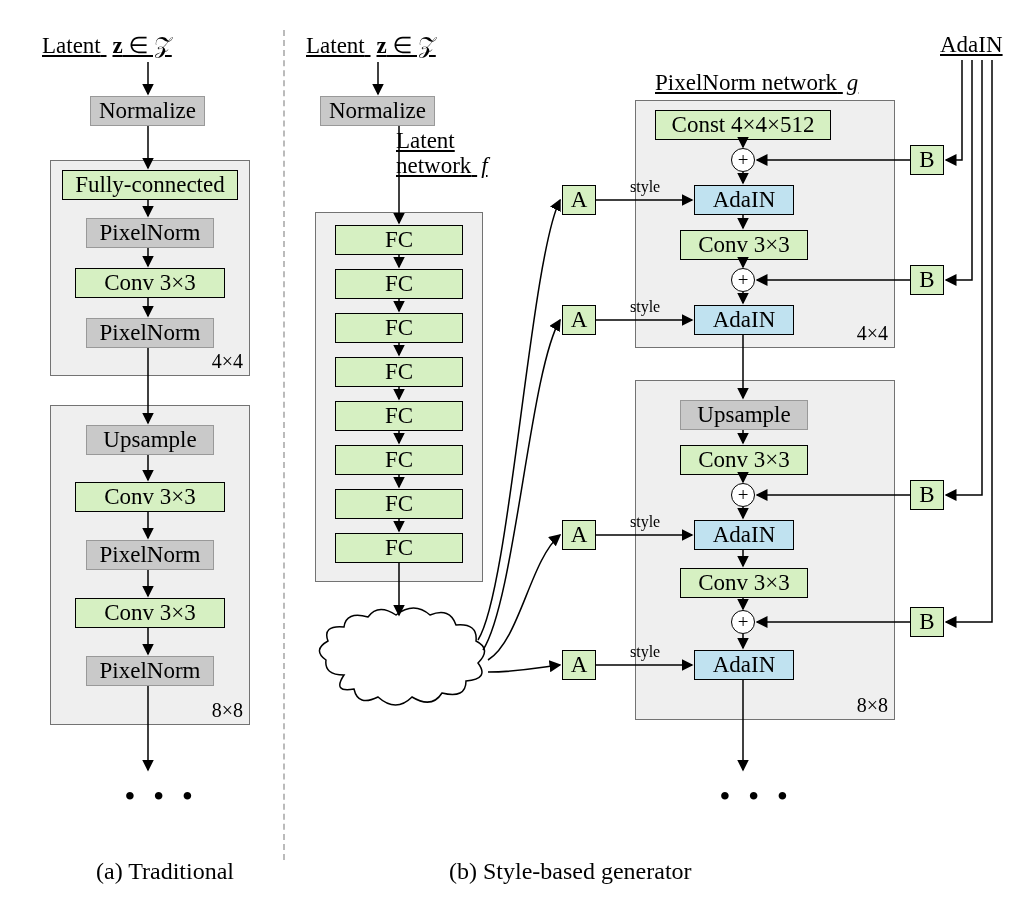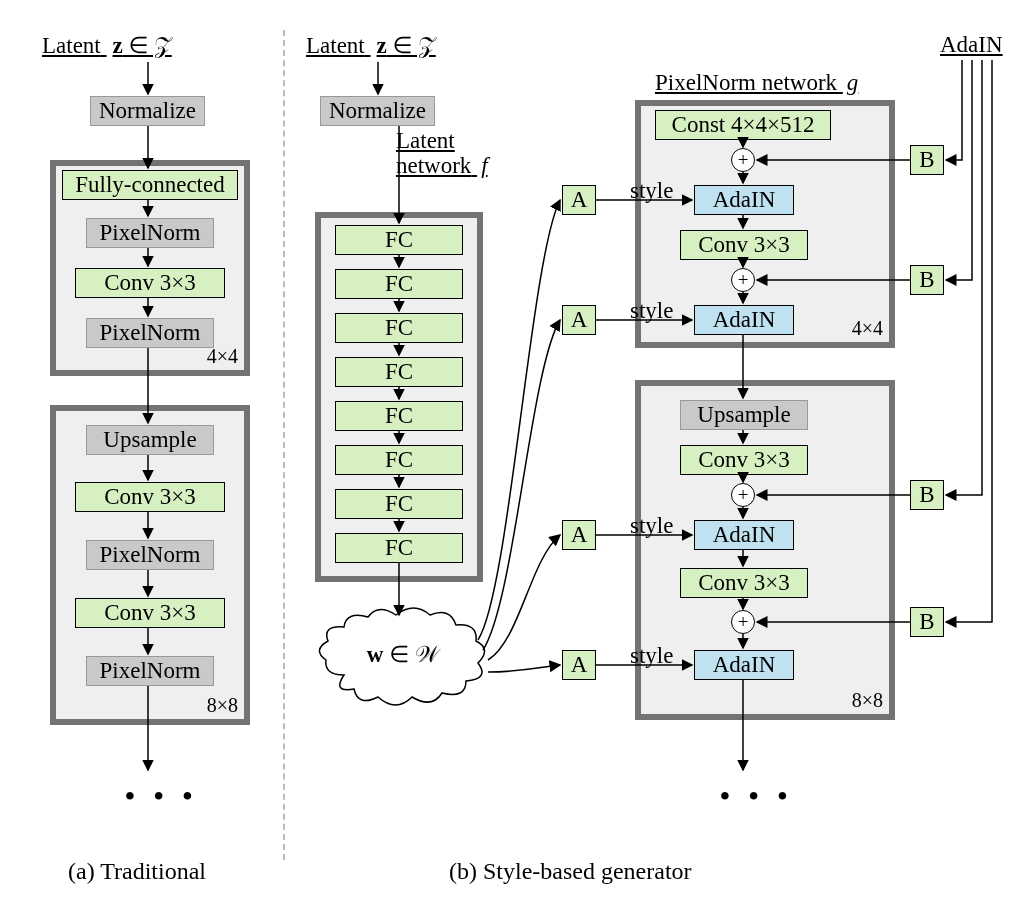--- a/index.html
+++ b/index.html
@@ -18,24 +18,24 @@
     display:flex;align-items:center;justify-content:center;
     box-sizing:border-box;
   }
   .green{background:#d6f0c2;}
   .grey{background:#c9c9c9;border-color:#999;}
   .blue{background:#c0e2f0;}
   .plain{position:absolute;text-decoration:underline;}
   .panel{
     position:absolute;
     background:#efefef;
-    border:6px solid #737373;
+    border:1px solid #737373;
     box-sizing:border-box;
   }
-  .tag{position:absolute;font-size:23px;}
+  .tag{position:absolute;font-size:16px;}
   .panel-label{position:absolute;font-size:20px;right:6px;bottom:2px;}
   .cloud{
     position:absolute;
   }
   .ital{font-style:italic;}
   .math{font-family:"Times New Roman",serif;}
   .caption{position:absolute;font-size:24px;}
   .continue{position:absolute;font-size:28px;font-weight:bold;letter-spacing:6px;}
   svg.edges{position:absolute;left:0;top:0;pointer-events:none;}
 
@@ -70,21 +70,21 @@
   <div class="panel-label">8×8</div>
 </div>
 <div class="box grey" style="left:86px;top:425px;width:128px;height:30px;">Upsample</div>
 <div class="box green" style="left:75px;top:482px;width:150px;height:30px;">Conv 3×3</div>
 <div class="box grey" style="left:86px;top:540px;width:128px;height:30px;">PixelNorm</div>
 <div class="box green" style="left:75px;top:598px;width:150px;height:30px;">Conv 3×3</div>
 <div class="box grey" style="left:86px;top:656px;width:128px;height:30px;">PixelNorm</div>
 
 <div class="continue" style="left:125px;top:780px;">•&nbsp;•&nbsp;•</div>
 
-<div class="caption" style="left:68px;top:858px;">(a) Traditional</div>
+<div class="caption" style="left:96px;top:858px;">(a) Traditional</div>
 
 <div class="plain" style="left:306px;top:32px;">
   <span>Latent</span>
   <span style="padding-left:6px;" class="math"><b>z</b> ∈ 𝒵</span>
 </div>
 
 <div class="plain" style="left:940px;top:32px;">AdaIN</div>
 
 <div class="plain" style="left:655px;top:70px;">
   <span>PixelNorm network</span>
@@ -108,21 +108,20 @@
 <div class="box green" style="left:335px;top:445px;width:128px;height:30px;">FC</div>
 <div class="box green" style="left:335px;top:489px;width:128px;height:30px;">FC</div>
 <div class="box green" style="left:335px;top:533px;width:128px;height:30px;">FC</div>
 
 <div class="cloud" style="left:314px;top:605px;width:178px;height:110px;">
   <svg width="178" height="110">
     <path d="M30,70 Q10,70 12,55 Q-2,45 14,36 Q8,20 30,22 Q32,6 54,12 Q64,-2 82,10
              Q100,-4 116,10 Q136,2 142,20 Q164,18 162,36 Q178,44 164,58 Q176,74 152,76
              Q152,94 128,88 Q118,104 98,92 Q82,108 64,92 Q44,102 40,84 Q18,88 30,70 Z" fill="#fff" stroke="#000" stroke-width="1.5"></path>
   </svg>
-  <div style="position:absolute;left:0;top:36px;width:178px;text-align:center;" class="math"><b>w</b> ∈ 𝒲</div>
 </div>
 
 <div class="panel" style="left:635px;top:100px;width:260px;height:248px;">
   <div class="panel-label">4×4</div>
 </div>
 <div class="box green" style="left:655px;top:110px;width:176px;height:30px;">Const 4×4×512</div>
 
 <div class="box" style="left:731px;top:148px;width:24px;height:24px;border-radius:50%;background:#fff;font-size:19px;">+</div>
 <div class="box blue" style="left:694px;top:185px;width:100px;height:30px;">AdaIN</div>
 <div class="box green" style="left:680px;top:230px;width:128px;height:30px;">Conv 3×3</div>

